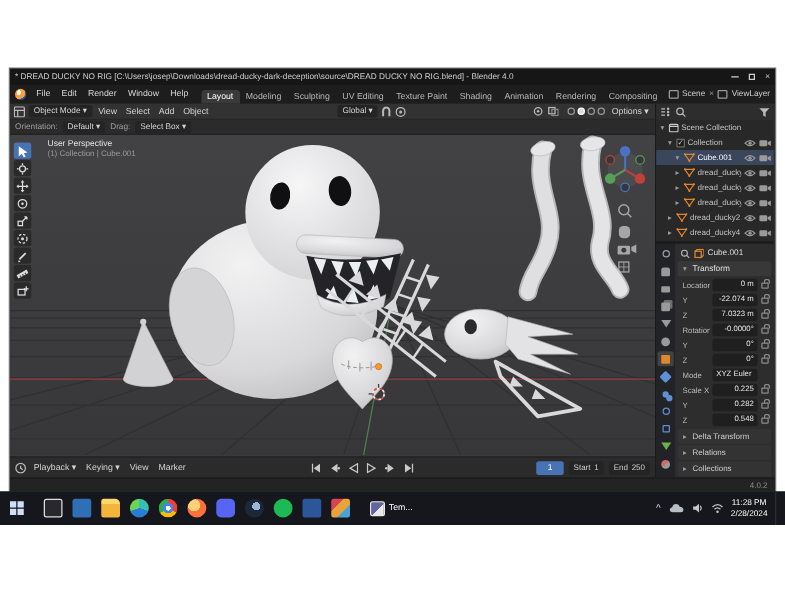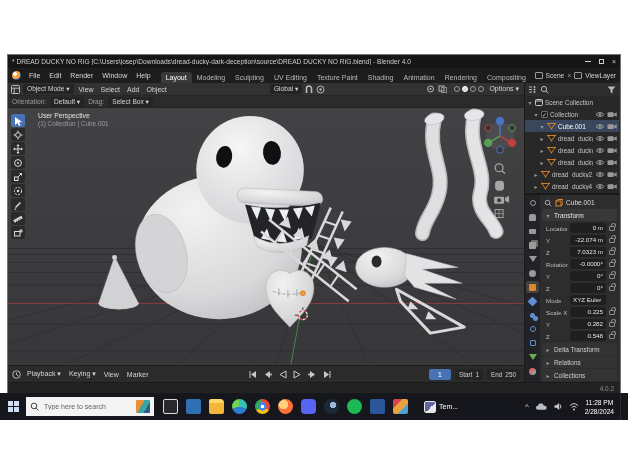--- a/index.html
+++ b/index.html
@@ -810,28 +810,20 @@
 
   <div class="taskbar">
     <div class="startbtn">
       <span class="winlogo">
           <i></i>
           <i></i>
           <i></i>
           <i></i>
         </span>
     </div>
-    <div class="searchbox">
-      <svg width="9" height="9" viewBox="0 0 9 9">
-          <circle cx="4" cy="4" r="2.8" fill="none" stroke="#444"></circle>
-          <line x1="6.1" y1="6.1" x2="8.4" y2="8.4" stroke="#444"></line>
-        </svg>
-      <input type="text" placeholder="Type here to search" style="">
-      <span class="sthumb"></span>
-    </div>
     <div class="tbicons">
       <span class="tbi" style="border:1px solid #ddd;background:rgba(255,255,255,.08);"></span>
       <span class="tbi" style="background:#2f6fb5;"></span>
       <span class="tbi" style="background:linear-gradient(#ffd86b 0 30%,#f3b53a 30%);border-radius:2px 4px 2px 2px;"></span>
       <span class="tbi" style="border-radius:50%;background:conic-gradient(#35c1b2 0 30%,#2b7dd4 30% 70%,#6fd453 70%);"></span>
       <span class="tbi" style="border-radius:50%;background:radial-gradient(circle at 50% 50%,#fff 0 18%,#4285f4 19% 38%,transparent 39%),conic-gradient(#ea4335 0 33%,#fbbc05 33% 66%,#34a853 66%);"></span>
       <span class="tbi" style="border-radius:50%;background:radial-gradient(circle at 35% 35%,#ffd27a 0 35%,#ff7139 36% 75%,#c43a7c 76%);"></span>
       <span class="tbi" style="border-radius:4px;background:#5865f2;"></span>
       <span class="tbi" style="border-radius:50%;background:radial-gradient(circle at 60% 40%,#9ab7d8 0 25%,#1b2838 26%);"></span>
       <span class="tbi" style="border-radius:50%;background:#1db954;"></span>

